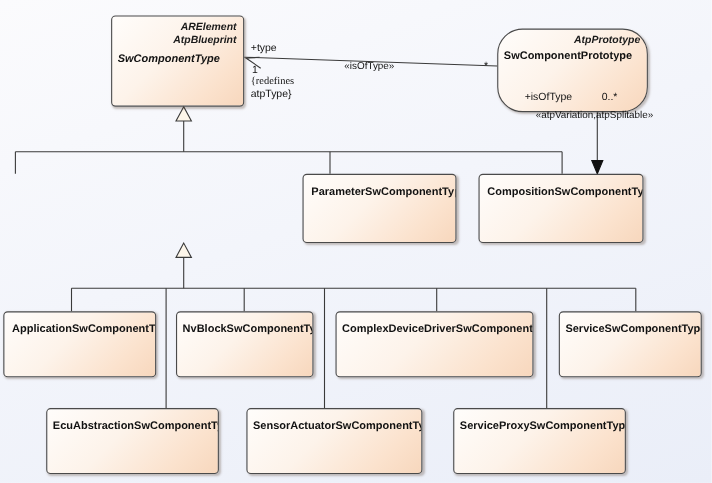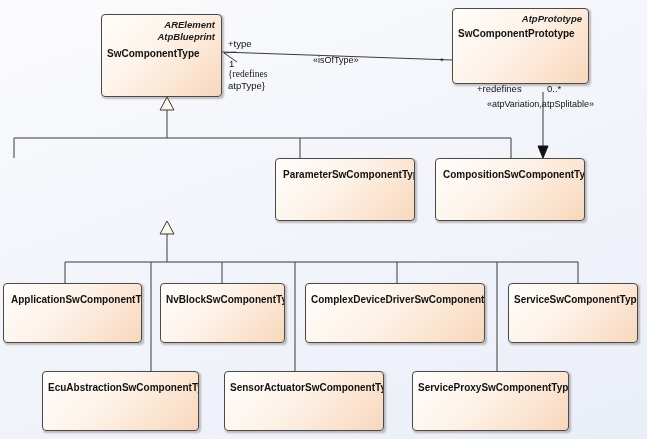--- a/index.html
+++ b/index.html
@@ -30,21 +30,21 @@
     color:#1a1a1a;
     font-weight:bold;
   }
   .cls .nm{
     font-size:10px;
     font-weight:bold;
     color:#111;
     padding:3px 5px 0 5px;
     line-height:12px;
   }
-  .cls .nm.abstract{}
+  .cls .nm.abstract{font-style:italic;}
   .cls .nm.topgap{padding-top:6px;}
   .cls .nm.lead{text-align:left;padding-left:7px;}
 
   
   .lbl{
     position:absolute;
     font-size:9.5px;
     color:#111;
     white-space:nowrap;
     line-height:11px;
@@ -88,21 +88,21 @@
   </svg>
 
   <div class="cls" style="left:101px;top:14px;width:121px;height:83px;">
     <div class="stereos">
       <div>ARElement</div>
       <div>AtpBlueprint</div>
     </div>
     <div class="nm abstract topgap">SwComponentType</div>
   </div>
 
-  <div class="cls" style="left:452px;top:8px;width:137px;height:76px;">
+  <div class="cls" style="left:452px;top:26px;width:137px;height:76px;border-radius:23px;">
     <div class="stereos">
       <div>AtpPrototype</div>
     </div>
     <div class="nm">SwComponentPrototype</div>
   </div>
 
 
   <div class="cls" style="left:275px;top:158px;width:140px;height:63px;">
     <div class="nm lead" style="padding-top:10px;">ParameterSwComponentType</div>
   </div>
@@ -139,17 +139,17 @@
     <div class="nm" style="padding-top:10px;">ServiceProxySwComponentType</div>
   </div>
 
   <div class="lbl" style="left:228px;top:38px;">+type</div>
   <div class="lbl mult" style="left:229px;top:58px;">1</div>
   <div class="lbl" style="left:228px;top:69px;font-family:Liberation Serif, serif;">{redefines</div>
   <div class="lbl" style="left:228px;top:80px;">atpType}</div>
   <div class="lbl st" style="left:313px;top:55px;">«isOfType»</div>
   <div class="lbl mult" style="left:440px;top:55px;">*</div>
 
-  <div class="lbl" style="left:477px;top:83px;">+redefines</div>
+  <div class="lbl" style="left:477px;top:83px;">+isOfType</div>
   <div class="lbl mult" style="left:547px;top:83px;">0..*</div>
   <div class="lbl st" style="left:487px;top:99px;">«atpVariation,atpSplitable»</div>
 
 </div>
 
 </body></html>

